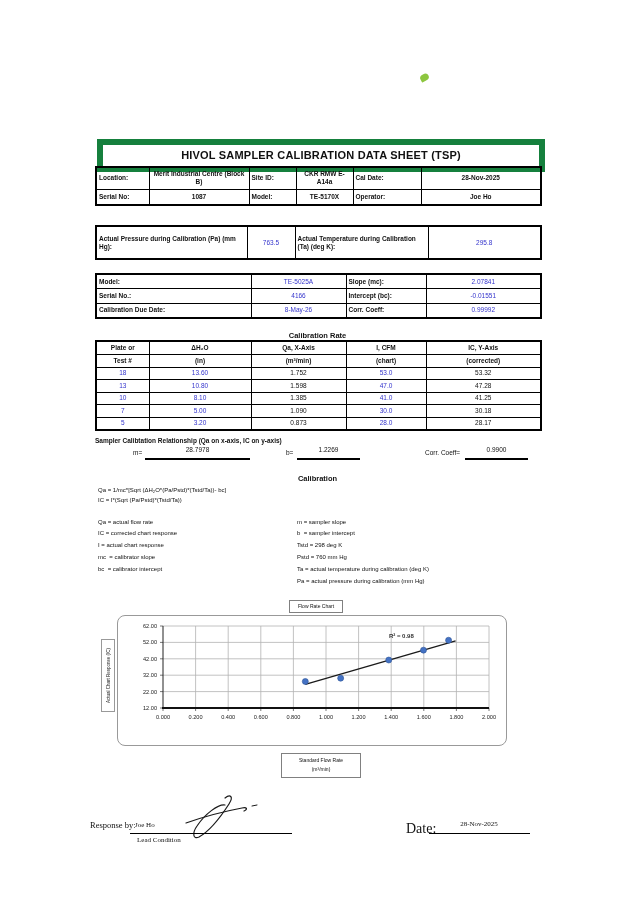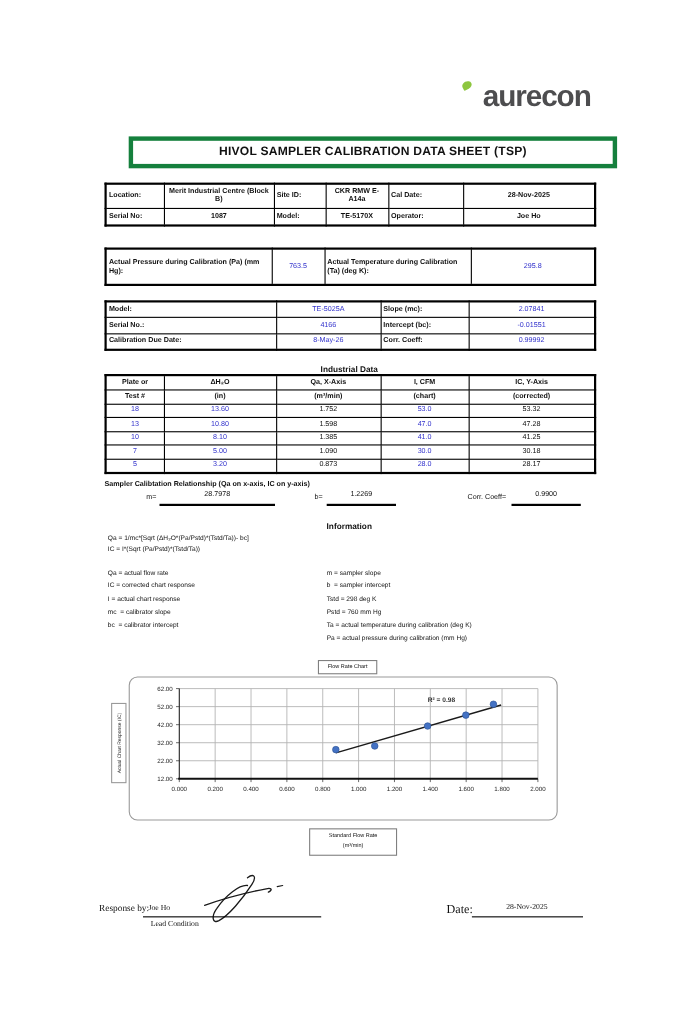--- a/index.html
+++ b/index.html
@@ -5,22 +5,22 @@
   html,body{margin:0;padding:0;background:#fff;}
   .page{position:relative;width:632px;height:923px;background:#ffffff;
         font-family:"Liberation Sans", sans-serif;color:#111;overflow:hidden;}
   .abs{position:absolute;}
   
   .logo{position:absolute;left:400px;top:72px;width:137px;text-align:right;
         font-size:27px;font-weight:bold;letter-spacing:-1px;color:#4d4d4f;line-height:30px;}
   .logo-accent{position:absolute;left:420px;top:74px;width:9px;height:7px;background:#8dc63f;
         border-radius:50% 50% 50% 10%;transform:rotate(-28deg);}
   
-  .title-box{position:absolute;left:97px;top:124px;width:436px;height:21px;border:4px solid #15803d;
-        text-align:center;font-weight:bold;font-size:11px;line-height:21px;letter-spacing:0.2px;margin-left:20px;}
+  .title-box{position:absolute;left:97px;top:139px;width:436px;height:21px;border:6px solid #15803d;
+        text-align:center;font-weight:bold;font-size:11px;line-height:21px;letter-spacing:0.2px;}
   .sec-h{position:absolute;left:95px;width:445px;text-align:center;font-weight:bold;font-size:7.5px;}
   
   table{position:absolute;border-collapse:collapse;table-layout:fixed;font-size:6.5px;color:#111;
         border:2px solid #000;}
   td{border:1px solid #000;padding:0 2px;vertical-align:middle;line-height:1.2;overflow:hidden;}
   .lbl{font-weight:bold;text-align:left;}
   .val{font-weight:bold;text-align:center;}
   .ctr{text-align:center;}
   .blue{color:#3333cc;}
   .hdr{font-weight:bold;text-align:center;}
@@ -41,21 +41,20 @@
         white-space:nowrap;}
   
   .serif{font-family:"Liberation Serif", serif;}
   .sig-line{position:absolute;border-top:1.5px solid #000;height:0;}
 </style>
 </head>
 <body>
 
 <div class="page">
 
-  <div class="logo">aurecon</div>
   <div class="logo-accent"></div>
 
   <div class="title-box">HIVOL SAMPLER CALIBRATION  DATA SHEET (TSP)</div>
 
   <table style="left:95px;top:166px;width:445px;">
     <colgroup>
         <col style="width:53px">
         <col style="width:100px">
         <col style="width:47px">
         <col style="width:57px">
@@ -121,21 +120,21 @@
     </tr>
     <tr style="height:14.5px;">
       <td class="lbl">Calibration Due Date:</td>
       <td class="ctr blue">8-May-26</td>
       <td class="lbl">Corr. Coeff:</td>
       <td class="ctr blue">0.99992</td>
     </tr>
   </tbody>
     </table>
 
-  <div class="sec-h" style="top:331px;">Industrial Data</div>
+  <div class="sec-h" style="top:331px;">Calibration Rate</div>
   <table style="left:95px;top:340px;width:445px;">
     <colgroup>
         <col style="width:53px">
         <col style="width:102px">
         <col style="width:95px">
         <col style="width:80px">
         <col style="width:115px">
       </colgroup>
     <tbody>
         <tr style="height:13px;">
@@ -191,21 +190,21 @@
     </table>
 
   <div class="rel-h">Sampler Calibtation Relationship (Qa on x-axis, IC on y-axis)</div>
   <span class="rel-lab" style="left:133px;">m=</span>
   <span class="rel-val" style="left:145px;width:105px;">28.7978</span>
   <span class="rel-lab" style="left:286px;">b=</span>
   <span class="rel-val" style="left:297px;width:63px;">1.2269</span>
   <span class="rel-lab" style="left:425px;">Corr. Coeff=</span>
   <span class="rel-val" style="left:465px;width:63px;">0.9900</span>
 
-  <div class="sec-h" style="top:474px;">Information</div>
+  <div class="sec-h" style="top:474px;">Calibration</div>
   <div class="calc-line" style="left:98px;top:485px;">Qa = 1/mc*[Sqrt (ΔH₂O*(Pa/Pstd)*(Tstd/Ta))- bc]</div>
   <div class="calc-line" style="left:98px;top:495px;">IC = I*(Sqrt (Pa/Pstd)*(Tstd/Ta))</div>
   <div class="calc-line" style="left:98px;top:517px;">Qa = actual flow rate</div>
   <div class="calc-line" style="left:98px;top:528px;">IC = corrected chart response</div>
   <div class="calc-line" style="left:98px;top:540px;">I = actual chart response</div>
   <div class="calc-line" style="left:98px;top:552px;">mc  = calibrator slope</div>
   <div class="calc-line" style="left:98px;top:564px;">bc  = calibrator intercept</div>
   <div class="calc-line" style="left:297px;top:517px;">m = sampler slope</div>
   <div class="calc-line" style="left:297px;top:528px;">b  = sampler intercept</div>
   <div class="calc-line" style="left:297px;top:540px;">Tstd = 298 deg K</div>
@@ -286,17 +285,17 @@
 
   <div class="abs serif" style="left:90px;top:820px;font-size:8.5px;">Response by:</div>
   <div class="abs serif" style="left:135px;top:821px;font-size:7px;">Joe Ho</div>
   <svg class="abs" style="left:168px;top:792px;" width="95" height="48" viewBox="0 0 95 48">
     <path d="M57,6 C62,2 66,4 61,12 C52,26 40,40 31,45 C25,48 24,41 29,34 C37,22 50,12 57,13" fill="none" stroke="#1a1a1a" stroke-width="1.2" stroke-linecap="round"></path>
     <path d="M18,31 C35,25 58,19 74,16 C79,15 80,17 76,19" fill="none" stroke="#1a1a1a" stroke-width="1.2" stroke-linecap="round"></path>
     <path d="M84,14 l5,-1" fill="none" stroke="#1a1a1a" stroke-width="1" stroke-linecap="round"></path>
   </svg>
   <div class="sig-line" style="left:130px;top:833px;width:162px;"></div>
   <div class="abs serif" style="left:137px;top:836px;font-size:7px;">Lead Condition</div>
-  <div class="abs serif" style="left:406px;top:821px;font-size:11px;">Date:</div>
+  <div class="abs serif" style="left:406px;top:821px;font-size:14px;">Date:</div>
   <div class="abs serif" style="left:429px;top:820px;width:100px;text-align:center;font-size:7px;">28-Nov-2025</div>
   <div class="sig-line" style="left:429px;top:833px;width:101px;"></div>
 
 </div>
 
 </body></html>

